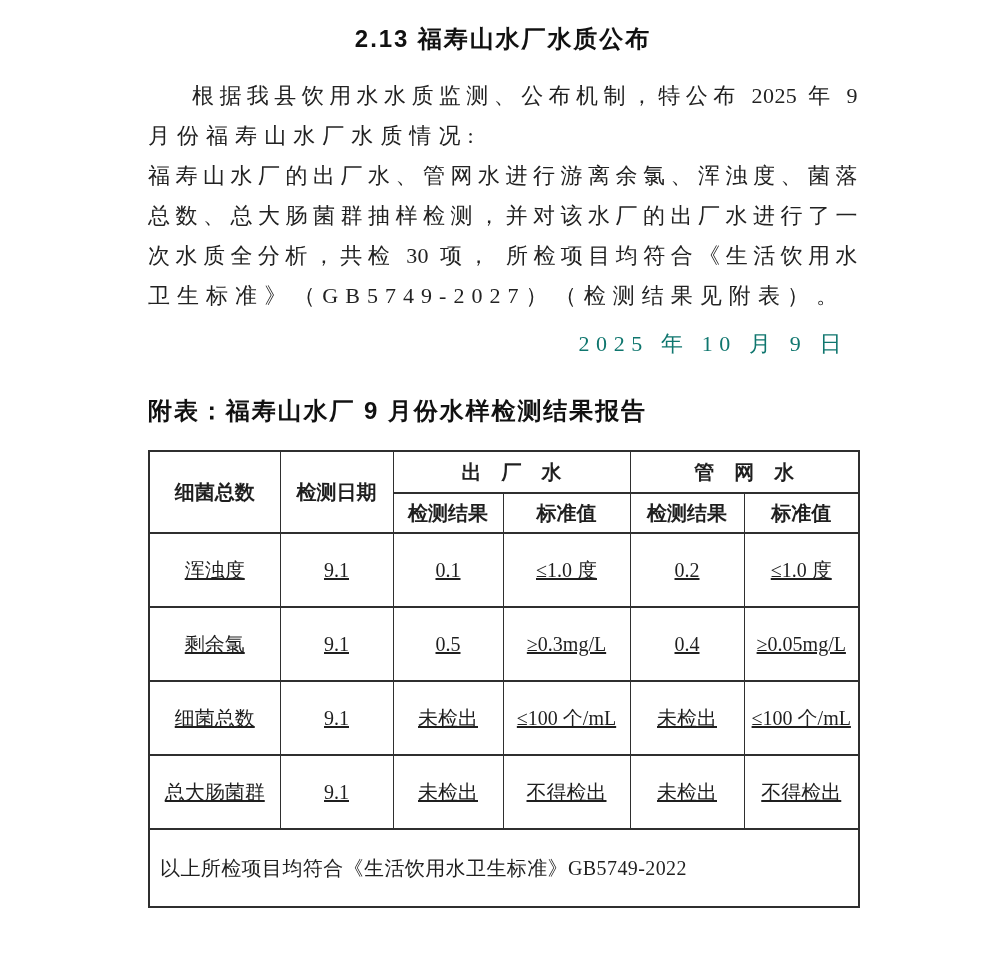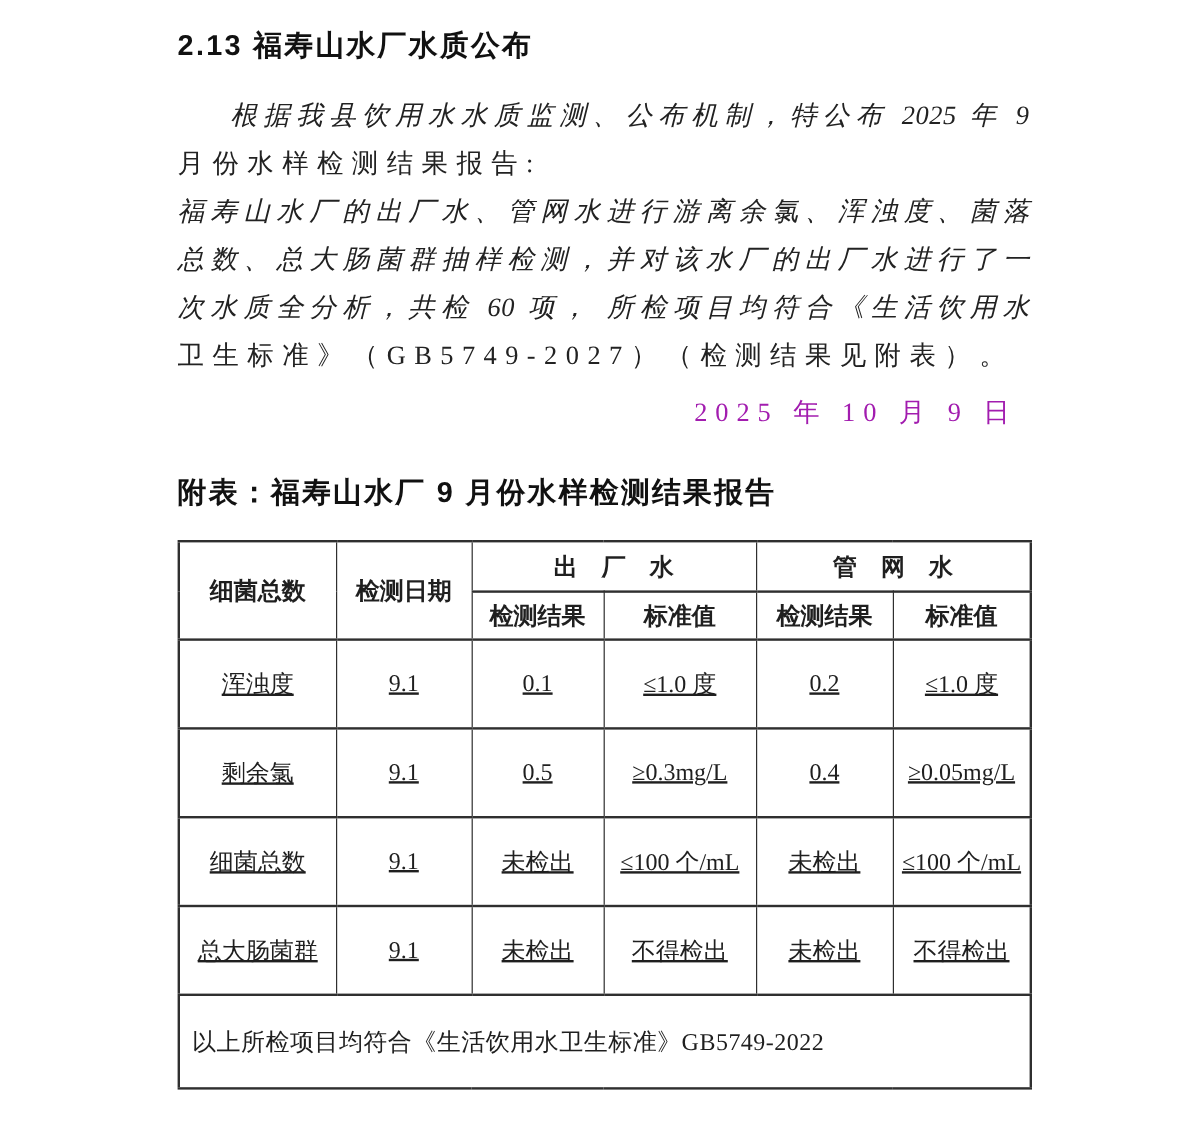--- a/index.html
+++ b/index.html
@@ -19,45 +19,45 @@
     width: 710px;
   }
   .doc-title {
     font-family: "Liberation Sans", sans-serif;
     font-weight: bold;
     font-size: 24px;
     line-height: 30px;
     letter-spacing: 0.08em;
     color: #111;
     margin: 0 0 22px 0;
+    text-align: center;
   }
   .bodyline {
     font-size: 22px;
     line-height: 40px;
     color: #222;
     letter-spacing: 0.02em;
   }
   .jline {
     text-align: justify;
     text-align-last: justify;
     text-justify: inter-character;
-    font-style: italic;
   }
   .lastline {
     letter-spacing: 0.32em;
   }
   .indent2 { text-indent: 2em; }
   .date-line {
     font-size: 22px;
     line-height: 40px;
     letter-spacing: 0.30em;
     text-align: right;
     padding-right: 10px;
     margin-top: 8px;
-    color: #a21caf;
+    color: #0f766e;
   }
   .table-caption {
     font-family: "Liberation Sans", sans-serif;
     font-weight: bold;
     font-size: 24px;
     line-height: 30px;
     letter-spacing: 0.08em;
     color: #111;
     margin-top: 32px;
     margin-bottom: 24px;
@@ -94,27 +94,27 @@
 </head>
 <body>
 
 <div class="page">
   <div class="content">
 
     <div class="doc-title">2.13 福寿山水厂水质公布</div>
 
     <div>
       <div class="bodyline jline indent2">根据我县饮用水水质监测、公布机制，特公布 2025 年 9</div>
-      <div class="bodyline lastline">月份水样检测结果报告:</div>
+      <div class="bodyline lastline">月份福寿山水厂水质情况:</div>
     </div>
 
     <div>
       <div class="bodyline jline">福寿山水厂的出厂水、管网水进行游离余氯、浑浊度、菌落</div>
       <div class="bodyline jline">总数、总大肠菌群抽样检测，并对该水厂的出厂水进行了一</div>
-      <div class="bodyline jline">次水质全分析，共检 60 项， 所检项目均符合《生活饮用水</div>
+      <div class="bodyline jline">次水质全分析，共检 30 项， 所检项目均符合《生活饮用水</div>
       <div class="bodyline lastline">卫生标准》（GB5749-2027）（检测结果见附表）。</div>
     </div>
 
     <div class="date-line">2025 年 10 月 9 日</div>
 
     <div class="table-caption">附表：福寿山水厂 9 月份水样检测结果报告</div>
 
     <table class="results">
       <colgroup>
         <col style="width:131px">

